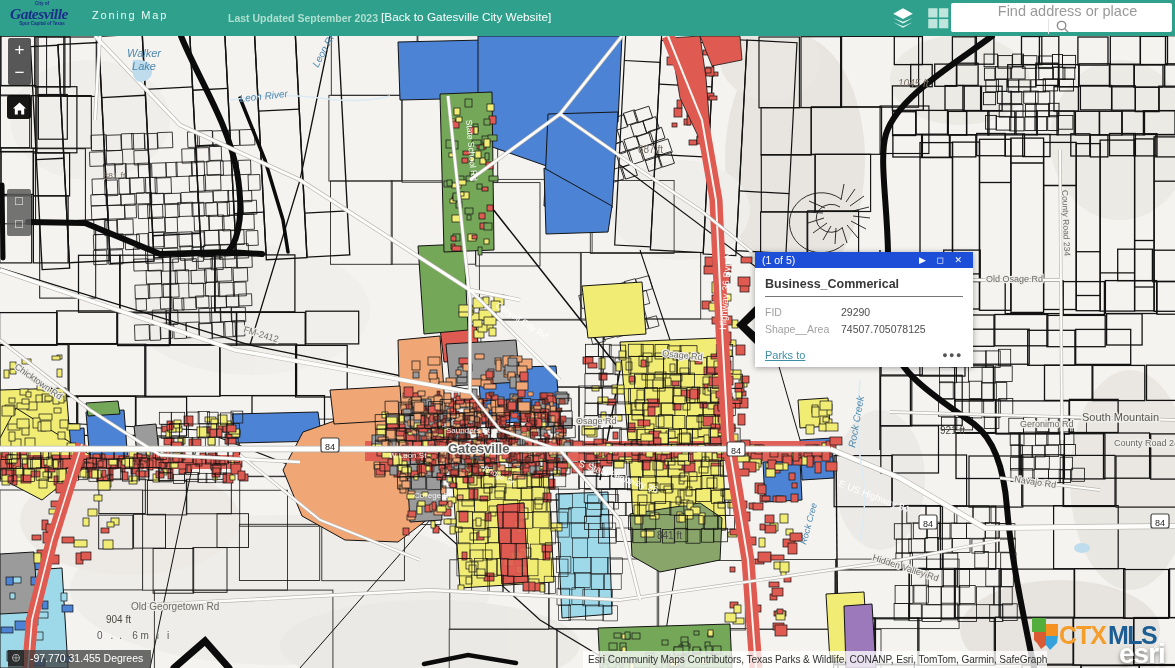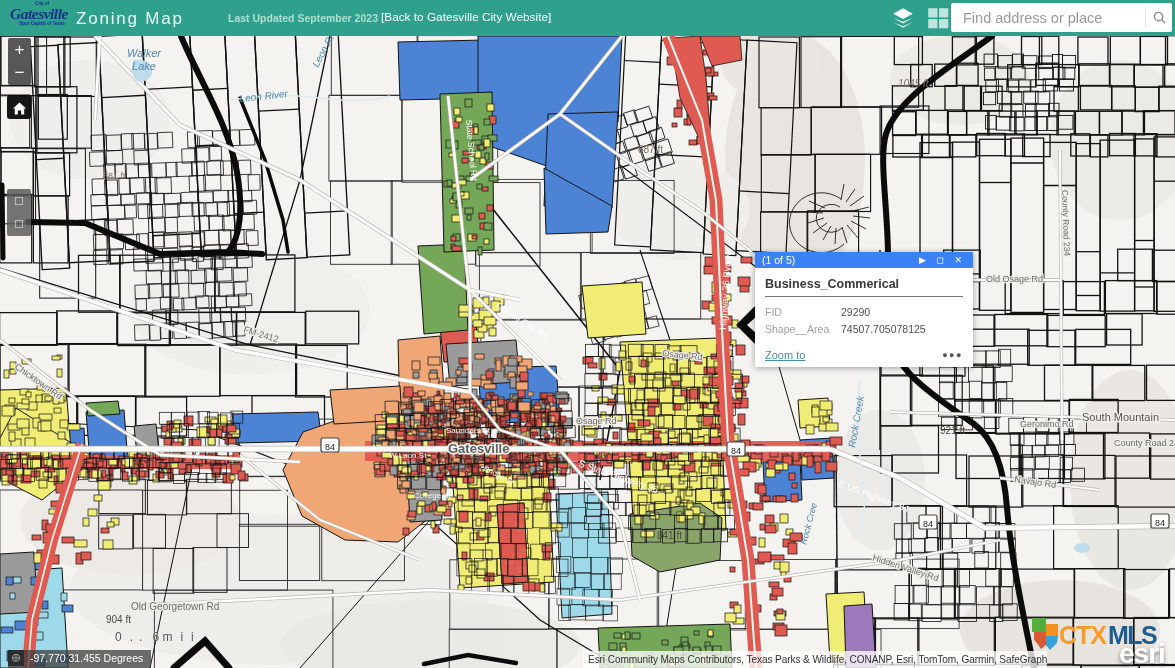--- a/index.html
+++ b/index.html
@@ -2,49 +2,49 @@
 <html><head><meta charset="utf-8">
 <style>
 * { margin:0; padding:0; box-sizing:border-box; }
 html,body { width:1175px; height:668px; overflow:hidden; font-family:"Liberation Sans", sans-serif; }
 #stage { position:relative; width:1175px; height:668px; background:#f3f2ef; }
 #map { position:absolute; left:0; top:0; }
 #hdr { position:absolute; left:0; top:0; width:1175px; height:36px; background:#2fa08c; z-index:20; }
 #logo { position:absolute; left:10px; top:1px; width:110px; height:34px; color:#1b2f8a; }
 #logo .big { font-family:"Liberation Serif", serif; font-style:italic; font-weight:bold; font-size:15.5px; line-height:15px; letter-spacing:-0.5px; }
 #logo .sm { font-size:4.5px; font-weight:bold; text-align:center; width:64px; }
-#ttl { position:absolute; left:76px; top:9px; font-size:17px; letter-spacing:1.8px; color:#eafcf6; }
+#ttl { position:absolute; left:92px; top:9px; font-size:11px; letter-spacing:1.8px; color:#eafcf6; }
 #upd { position:absolute; left:228px; top:12px; font-size:10.5px; color:#aedfd0; font-weight:bold; letter-spacing:0px; }
 #back { position:absolute; left:381px; top:10px; font-size:11.8px; color:#fdfffe; letter-spacing:0px; }
 .hicon { position:absolute; top:5px; }
-#srch { position:absolute; left:951px; top:3px; width:221px; height:29px; background:#fff; border-radius:2px; display:flex; align-items:center; }
+#srch { position:absolute; left:951px; top:3px; width:221px; height:29px; background:#fff; border-radius:2px; display:flex; align-items:center;flex-direction:column; }
 #srch .ph { flex:1; padding-left:12px; font-size:14.5px; color:#999; }
 #srch .mag { width:27px; height:21px; border-left:1px solid #e3e3e3; display:flex; align-items:center; justify-content:center; }
 #zoomw { position:absolute; left:8px; top:38px; width:23px; height:47px; background:rgba(74,74,74,0.92); color:#fff; text-align:center; border-radius:2px; z-index:10; }
 #zoomw div { height:23px; line-height:23px; font-size:17px; }
 #homew { position:absolute; left:7px; top:95px; width:24px; height:24px; background:rgba(10,10,10,0.95); color:#fff; text-align:center; line-height:26px; border-radius:3px; z-index:10; }
 #sliw { position:absolute; left:7px; top:189px; width:24px; height:47px; background:rgba(92,92,92,0.85); color:#eee; text-align:center; border-radius:2px; z-index:10; }
 #sliw div { height:23px; line-height:23px; font-size:13px; }
 #pop { position:absolute; left:755px; top:252px; width:218px; z-index:15; box-shadow:0 1px 6px rgba(0,0,0,0.35); }
-#pop .ph2 { background:#3b82f6; color:#fff; height:16px; line-height:16px; padding:0 7px; font-size:10.5px; }
+#pop .ph2 { background:#1d4ed8; color:#fff; height:16px; line-height:16px; padding:0 7px; font-size:10.5px; }
 #pop .ph2 .btns { float:right; letter-spacing:4px; font-size:9px; }
 #pop .pb { background:#fff; padding:7px 10px 6px 10px; }
 #pop h3 { font-size:12.5px; color:#383838; font-weight:bold; margin:2px 0 5px 0; }
 #pop .sep { border-bottom:1px solid #777; margin:0 0 6px 0; }
 #pop table { border-collapse:collapse; width:100%; }
 #pop td { font-size:10.5px; padding:2.6px 0; vertical-align:top; }
 #pop td.l { color:#a0a0a0; width:76px; }
 #pop td.v { color:#4e4e4e; }
 #pop .foot { display:flex; justify-content:space-between; margin-top:12px; align-items:center; }
 #pop .zoomto { color:#3f8ea8; text-decoration:underline; font-size:11px; }
 #pop .dots { color:#555; font-size:9px; letter-spacing:1.5px; }
 #anchor { position:absolute; left:733px; top:302px; z-index:14; }
 #coords { position:absolute; left:8px; top:650px; height:20px; background:rgba(60,60,60,0.75); color:#fff; font-size:10.5px; line-height:16px; padding:0 8px 0 22px; z-index:12;text-align:center; }
 #coordsbtn { position:absolute; left:8px; top:650px; width:16px; height:16px; background:rgba(40,40,40,0.85); color:#bbb; font-size:8px; line-height:16px; text-align:center; z-index:13; }
-#scale { position:absolute; left:115px; top:630px; color:#555; font-size:12px; z-index:11; text-shadow:0 0 2px #fff;text-align:right; }
+#scale { position:absolute; left:97px; top:630px; color:#555; font-size:10px; z-index:11; text-shadow:0 0 2px #fff;text-align:right; }
 #attr { position:absolute; left:583px; top:651px; width:464px; height:17px; background:rgba(255,255,255,0.78); color:#323232; font-size:10.1px; letter-spacing:-0.1px; line-height:17px; padding-left:5px; z-index:11; white-space:nowrap; overflow:hidden; }
 #esri { position:absolute; left:1119px; top:638px; color:#fff; font-size:28px; font-weight:bold; z-index:12; text-shadow:0 2px 4px rgba(0,0,0,0.5); letter-spacing:-1px; }
 #pby { position:absolute; left:1052px; top:630px; color:#fff; font-size:9px; z-index:12; text-shadow:0 1px 2px rgba(0,0,0,0.35); opacity:0.9;margin-top:48px; }
 #ctx { position:absolute; left:1029px; top:615px; z-index:12; }
 </style></head>
 <body>
 <div id="stage">
 <svg id="map" width="1175" height="668" viewBox="0 0 1175 668">
       <rect width="1175" height="668" fill="#f4f3f0"></rect>
       <g opacity="0.42">
@@ -2752,21 +2752,21 @@
               <td class="l">FID</td>
               <td class="v">29290</td>
             </tr>
    <tr>
               <td class="l">Shape__Area</td>
               <td class="v">74507.705078125</td>
             </tr>
   </tbody>
         </table>
   <div class="foot">
-          <span class="zoomto">Zoom to</span>
+          <span class="zoomto">Parks to</span>
           <span class="dots">●●●</span>
         </div>
  </div>
 </div>
 
 <div id="hdr">
  <div id="logo">
         <div class="sm">City of</div>
         <div class="big">Gatesville</div>
         <div class="sm">Spur Capital of Texas</div>

